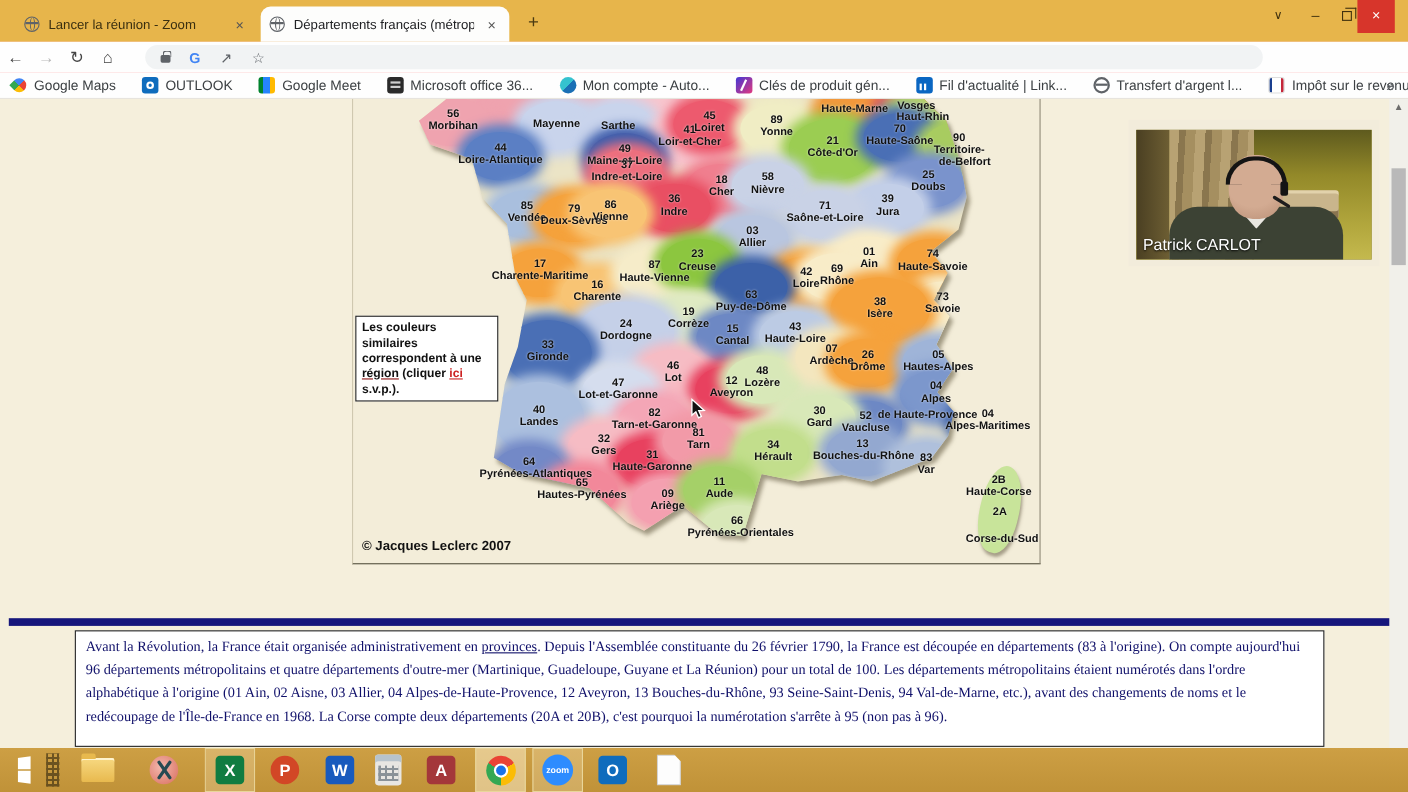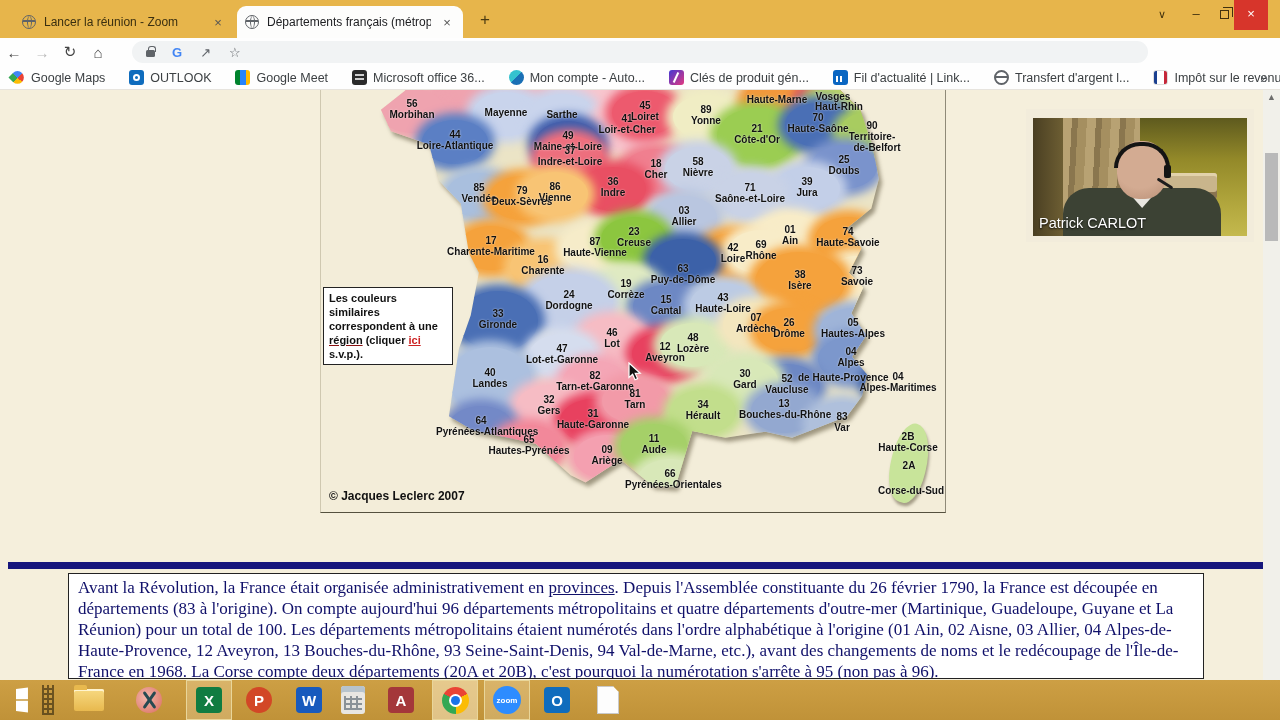--- a/index.html
+++ b/index.html
@@ -77,21 +77,21 @@
   .legend{position:absolute;left:2px;top:197px;width:130px;background:#fff;border:1px solid #222;padding:3px 5px;font:bold 11px/14px "Liberation Sans",sans-serif;color:#111}
   .legend .rg{text-decoration:underline;text-decoration-color:#8a1111}
   .legend .ici{color:#c22;text-decoration:underline}
   .map-copy{position:absolute;left:8px;top:399px;font:bold 12px "Liberation Sans",sans-serif;color:#111}
   .cursor{position:absolute;left:306px;top:272px;width:15px;height:19px}
 
   
   .remark{position:absolute;left:130px;top:437px;width:1012px;height:30px;background:#D9D6CD;box-shadow:inset 0 1px 0 #edebe5,inset 0 -1px 0 #c0bdb4,inset 1px 0 0 #edebe5;text-align:center;line-height:30px;font-weight:bold;font-size:14.5px;color:#2222b2}
   .remark a{color:#2222b2;text-decoration:underline}
   .rule{position:absolute;left:8px;top:472px;width:1264px;height:7px;background:#16167c}
-  .para{position:absolute;left:68px;top:483px;width:1136px;height:106px;background:#fff;border:1px solid #222;padding:3px 9px;font-family:"Liberation Serif",serif;font-size:17px;line-height:21px;color:#10106a;overflow:hidden}
+  .para{position:absolute;left:68px;top:483px;width:1136px;height:106px;background:#fff;border:1px solid #222;padding:3px 9px;font-family:"Liberation Serif",serif;font-size:13px;line-height:21px;color:#10106a;overflow:hidden}
   .para a{color:#10106a;text-decoration:underline}
 
   
   .cam-wrap{position:absolute;left:1026px;top:19px;width:228px;height:133px;background:#F2ECDB}
   .cam{position:absolute;left:7px;top:9px;width:214px;height:118px;background:#8e8330;overflow:hidden}
   .cam .wall{position:absolute;inset:0;background:linear-gradient(180deg,#5e5a1e,#938929 35%,#b3a83e 75%,#c4b94e)}
   .cam .curtain{position:absolute;left:14%;top:0;bottom:0;width:36%;background:repeating-linear-gradient(93deg,#b8a273 0 9px,#8a764e 9px 15px,#a58f60 15px 24px)}
   .cam .curtain2{position:absolute;left:0;top:0;bottom:0;width:14%;background:linear-gradient(90deg,#4a3f22,#6d5e33)}
   .cam .radio{position:absolute;right:14%;top:47%;width:54px;height:26px;background:#c9b58c;border-radius:3px;box-shadow:inset 0 -7px 0 #8a7450,inset 0 3px 0 #e2d2ab}
   .cam .body{position:absolute;left:51%;bottom:-10px;transform:translateX(-50%);width:158px;height:58px;background:#3c4234;border-radius:26px 26px 0 0}

